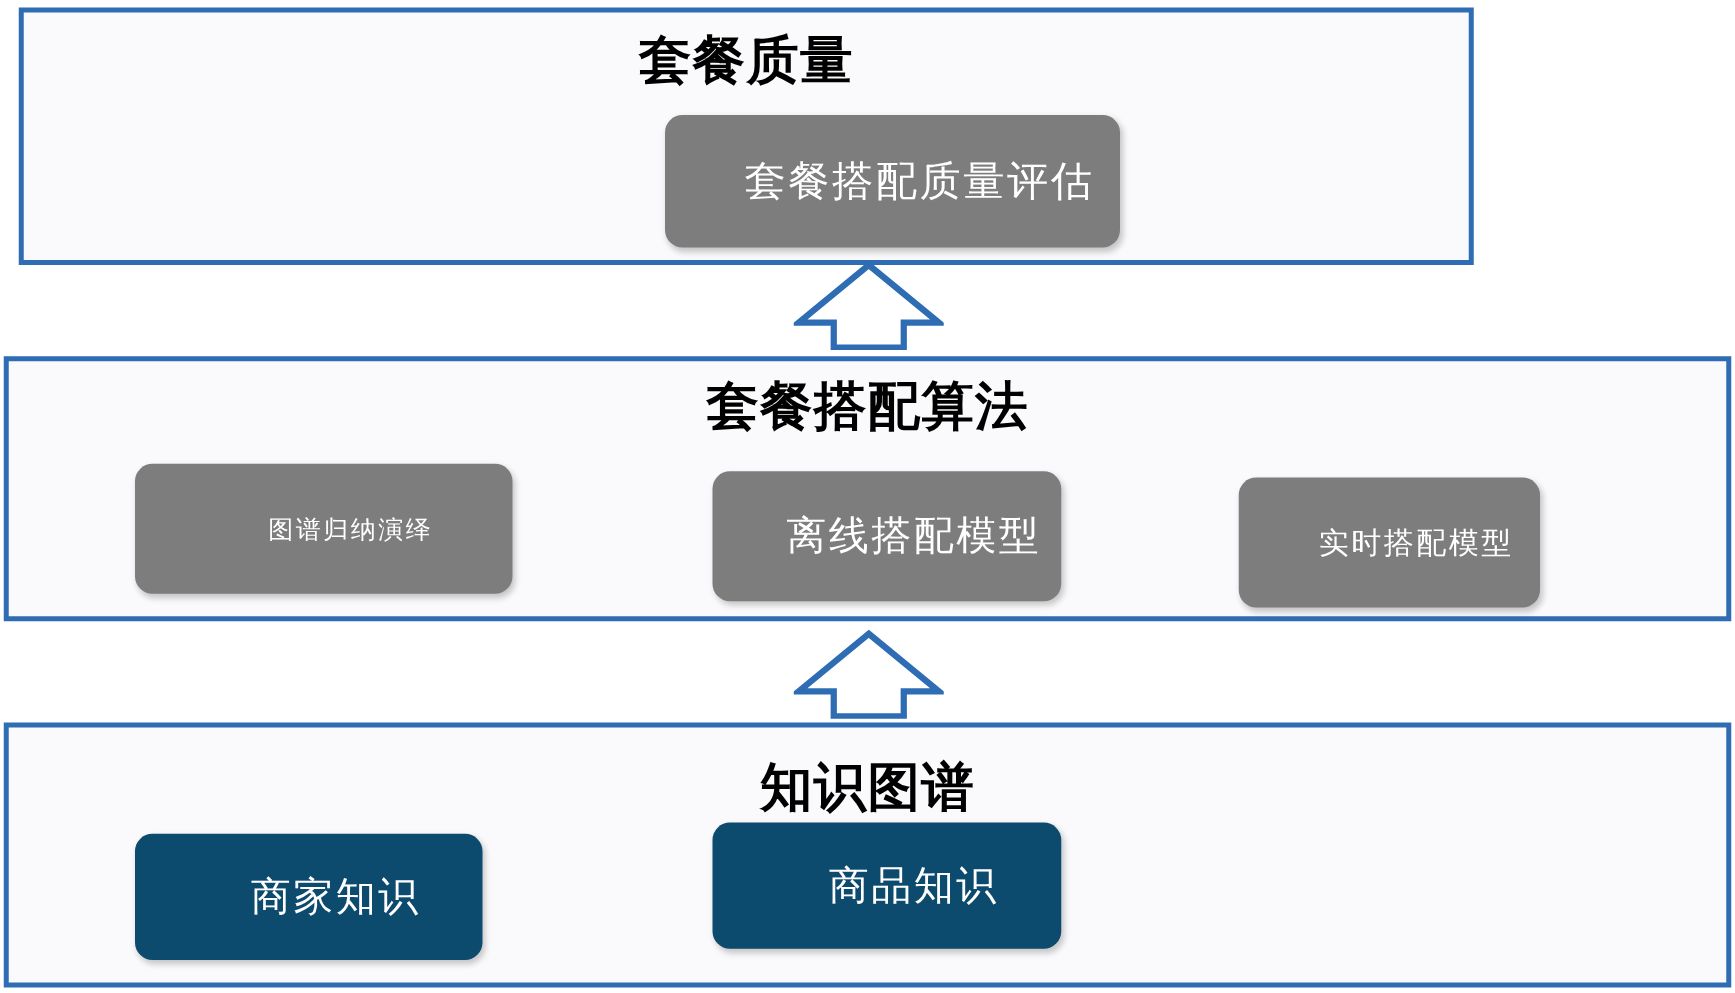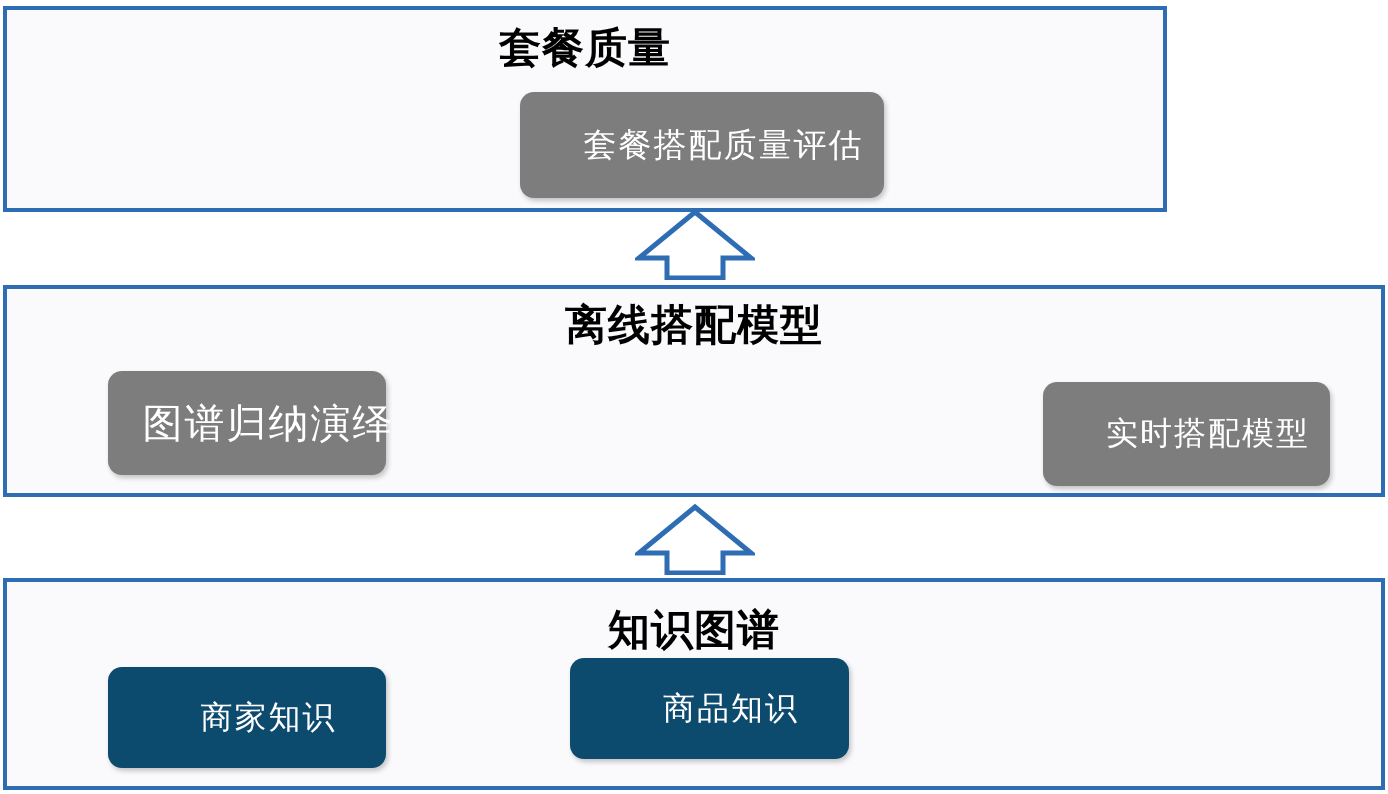--- a/index.html
+++ b/index.html
@@ -22,21 +22,21 @@
     height: 794px;
   }
 
   
   .panel {
     position: absolute;
     box-sizing: border-box;
     background: #FAFAFC;
     border: 4px solid #2E6DB4;
   }
-  .panel-quality   { left: 3px;  top: 6px;   width: 1164px; height: 206px; }
+  .panel-quality   { left: 15px;  top: 6px;   width: 1164px; height: 206px; }
   .panel-algorithm { left: 3px;  top: 285px; width: 1382px; height: 212px; }
   .panel-knowledge { left: 3px;  top: 578px; width: 1382px; height: 212px; }
 
   .panel-title {
     position: absolute;
     left: 0;
     width: 100%;
     text-align: center;
     font-weight: bold;
     color: #000000;
@@ -62,23 +62,23 @@
     box-shadow: 2px 3px 5px rgba(0,0,0,0.22);
     padding-left: 43px;
   }
   .node-gray   { background: #7D7D7D; }
   .node-orange { background: #0c4a6e; }
 
   
   .n-quality-eval { left: 513px; top: 82px; width: 364px; height: 106px; }
 
   
-  .n-graph-ind  { left: 101px;  top: 82px; width: 278px; height: 104px; font-size: 40px; }
+  .n-graph-ind  { left: 101px;  top: 82px; width: 302px; height: 104px; font-size: 20px; }
   .n-offline    { left: 563px;  top: 88px; width: 279px; height: 104px; font-size: 32px; }
-  .n-realtime   { left: 1036px; top: 93px; width: 287px; height: 104px; font-size: 32px; }
+  .n-realtime   { left: 984px; top: 93px; width: 241px; height: 104px; font-size: 24px; }
 
   
   .n-merchant   { left: 101px;  top: 85px; width: 278px; height: 101px; font-size: 32px; }
   .n-product    { left: 563px;  top: 76px; width: 279px; height: 101px; font-size: 32px; }
   .n-behavior   { left: 1025px; top: 95px; width: 279px; height: 101px; font-size: 32px; }
 
   
   .arrow {
     position: absolute;
     width: 120px;
@@ -99,24 +99,25 @@
     <div class="node node-gray n-quality-eval">套餐搭配质量评估</div>
   </div>
 
   <div class="arrow arrow-top">
     <svg viewBox="0 0 120 72" xmlns="http://www.w3.org/2000/svg">
       <polygon points="60,4 116,50 88,50 88,70 32,70 32,50 4,50" fill="#FFFFFF" stroke="#2E6DB4" stroke-width="5" stroke-linejoin="miter"></polygon>
     </svg>
   </div>
 
   <div class="panel panel-algorithm">
-    <div class="panel-title">离线搭配模型</div>
+    <div class="panel-title">套餐搭配算法</div>
 
     <div class="node node-gray n-graph-ind">图谱归纳演绎</div>
 
+    <div class="node node-gray n-offline">离线搭配模型</div>
 
     <div class="node node-gray n-realtime">实时搭配模型</div>
   </div>
 
   <div class="arrow arrow-bottom">
     <svg viewBox="0 0 120 72" xmlns="http://www.w3.org/2000/svg">
       <polygon points="60,4 116,50 88,50 88,70 32,70 32,50 4,50" fill="#FFFFFF" stroke="#2E6DB4" stroke-width="5" stroke-linejoin="miter"></polygon>
     </svg>
   </div>
 

